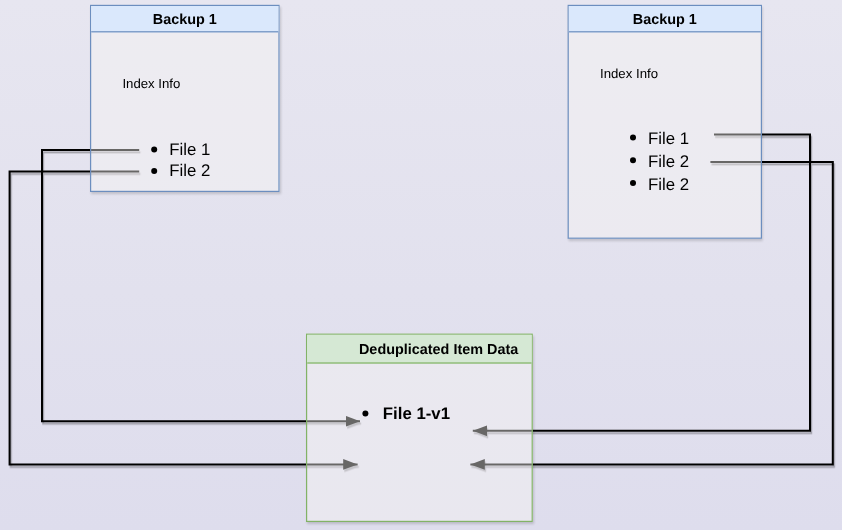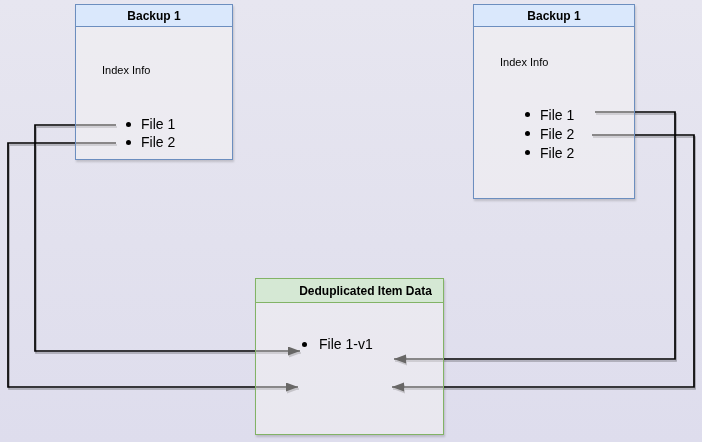--- a/index.html
+++ b/index.html
@@ -46,21 +46,21 @@
     margin:0;padding:0;
     list-style:none;
   }
   ul.file-list li{
     display:flex;
     align-items:center;
     white-space:nowrap;
   }
   .rh18 li{height:18px;}
   .rh19 li{height:19px;}
-  .rh185 li{height:18.5px;}
+  .rh185 li{height:18.5px;font-weight:bold;}
   .dot{
     width:5px;height:5px;border-radius:50%;
     background:#000;flex:none;
     margin-right:10px;
   }
   .rh185 .dot{margin-right:12px;}
   .lbl{font-size:14px;}
 </style>
 </head>
 <body>

